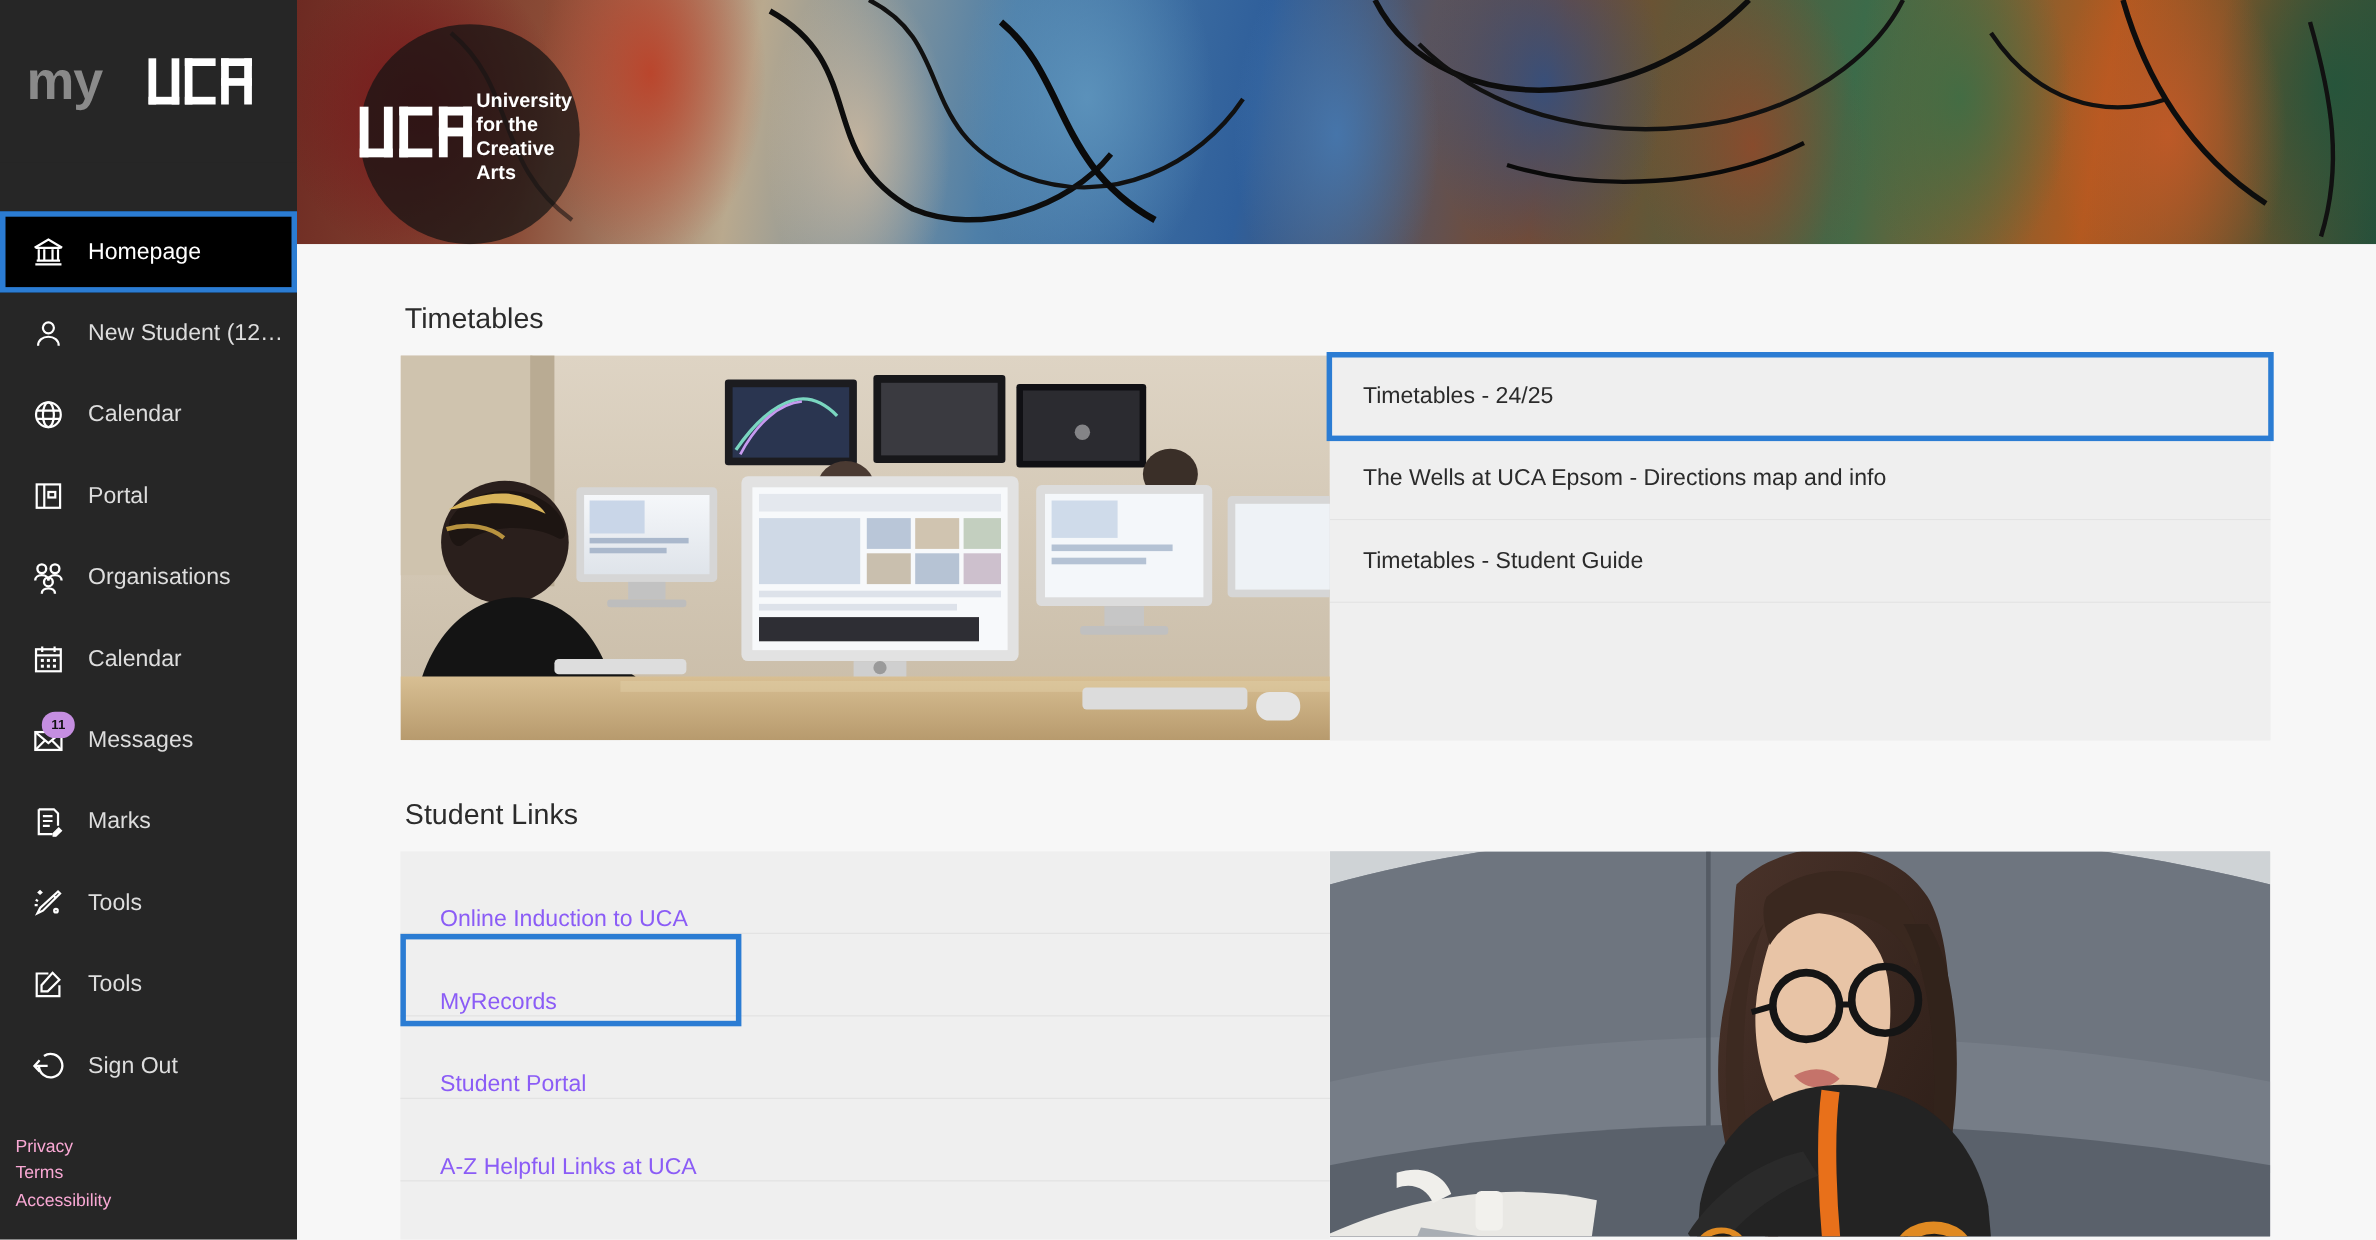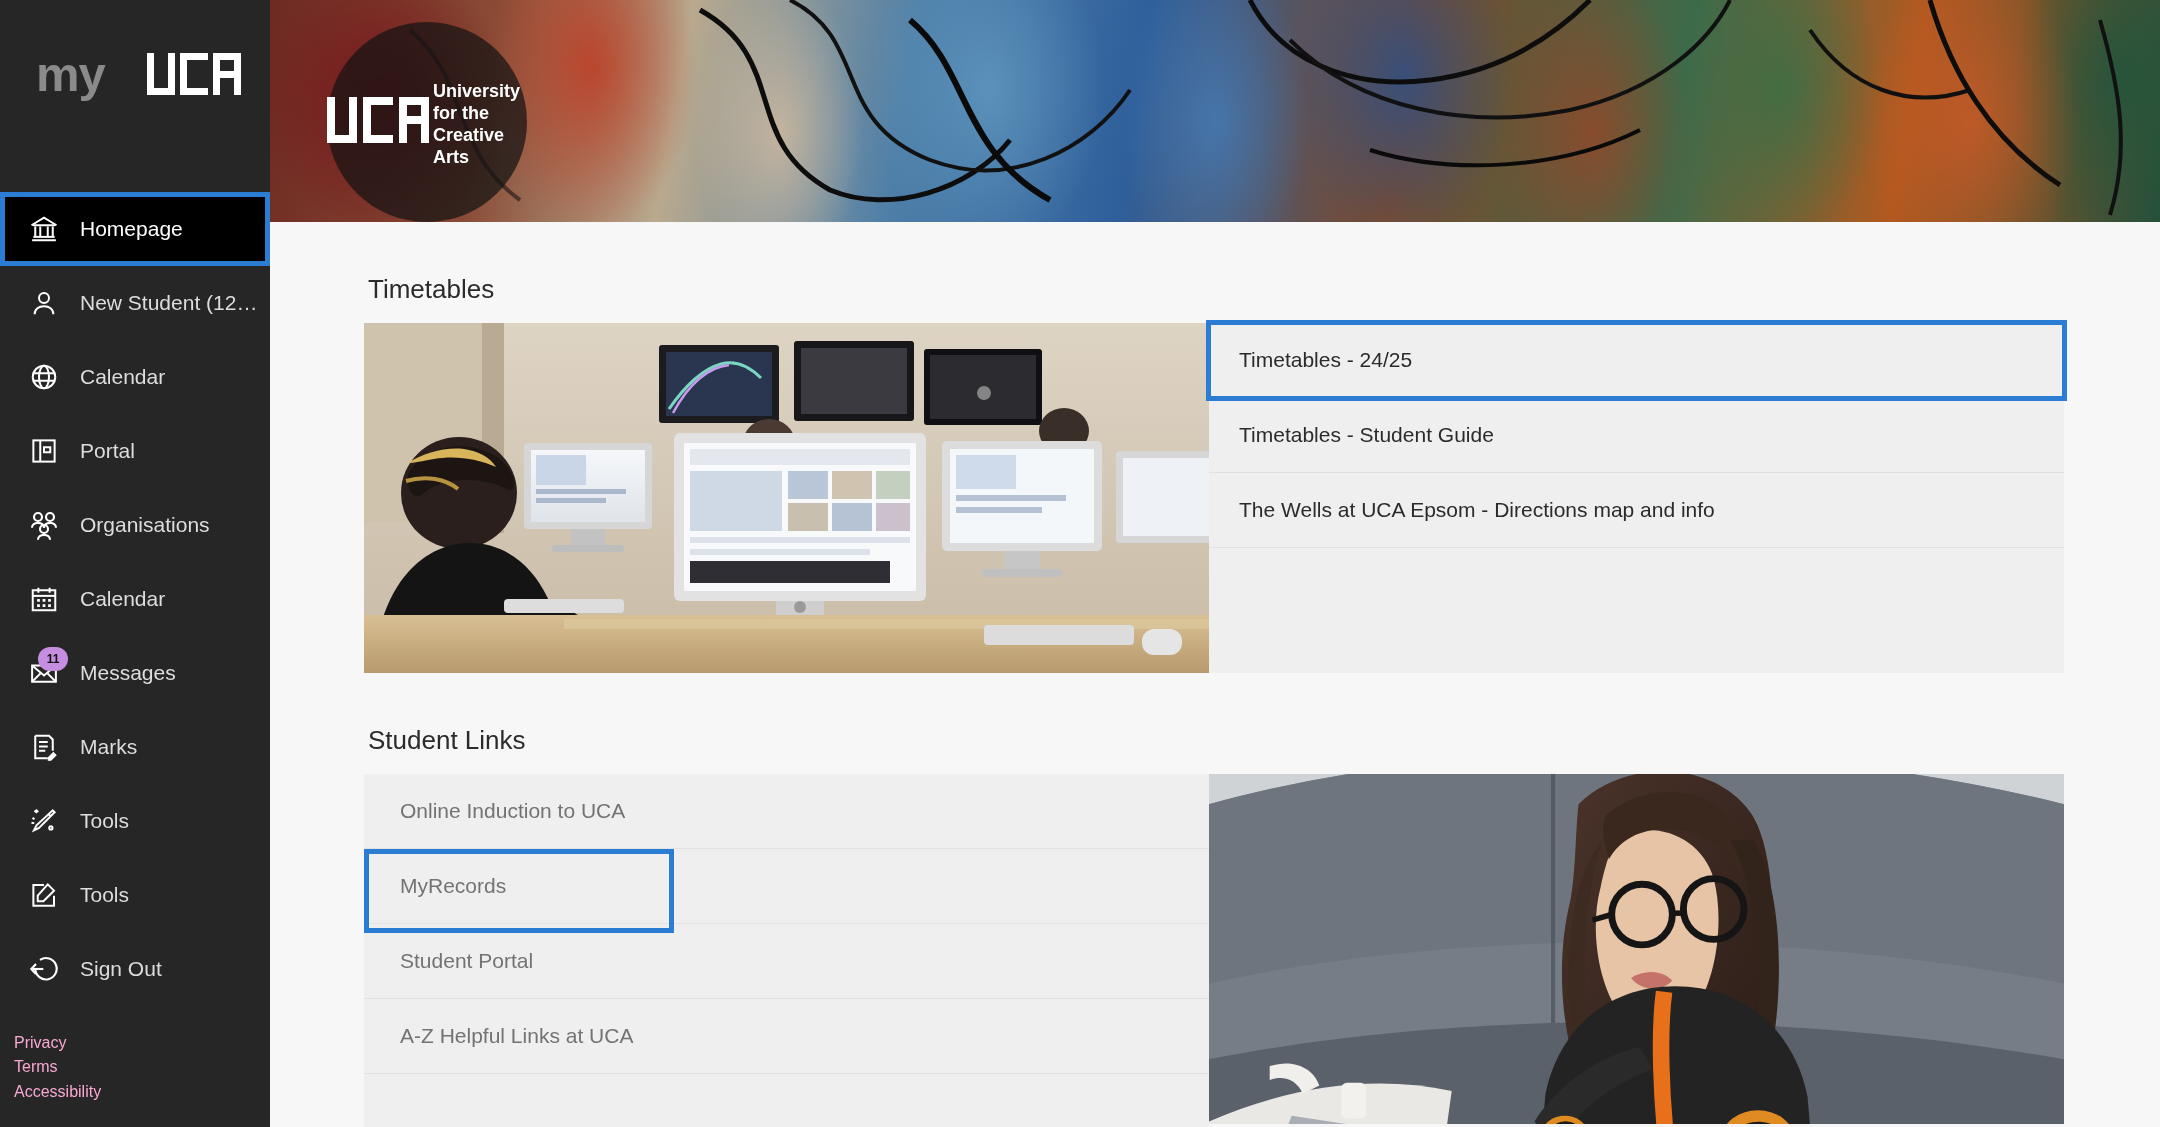--- a/index.html
+++ b/index.html
@@ -15,21 +15,21 @@
   .sidebar {
     width: 270px; min-width: 270px; height: 1127px;
     background: #262626;
     position: relative;
     display: flex; flex-direction: column;
   }
   .brand {
     height: 148px; min-height: 148px;
     background: #262626;
     display: flex; align-items: center;
-    padding-left: 36px;
+    padding-left: 24px;
     gap: 40px;
   }
   .brand-my {
     font-size: 49px; font-weight: bold; color: #8a8a8a;
     letter-spacing: -1px; line-height: 1;
   }
   .brand-uca { display: flex; align-items: flex-end; gap: 5px; margin-left: 2px; }
   .gl { position: relative; width: 28px; height: 42px; }
   
   .gl-u::before, .gl-u::after { content:""; position:absolute; background:#fff; }
@@ -151,23 +151,23 @@
     outline: 5px solid #2b7cd3; outline-offset: -2px; position: relative; z-index: 2;
   }
 
   
   .sl-list {
     width: 845px; min-width: 845px; background: #efefef;
     display: flex; flex-direction: column;
   }
   .sl-row {
     height: 75px; min-height: 75px;
-    display: flex; align-items: center;
+    display: flex; align-items: flex-end;
     padding-left: 36px;
-    font-size: 21px; color: #737373;
+    font-size: 21px; color: #8b5cf6;
     border-bottom: 1px solid #e2e2e2;
     cursor: pointer; position: relative;
   }
   .sl-row.focused::after {
     content: ""; position: absolute; left: 0; top: 0;
     width: 300px; height: 100%;
     border: 5px solid #2b7cd3; pointer-events: none;
   }
   .sl-photo {
     flex: 1; height: 350px; overflow: hidden; position: relative;
@@ -473,24 +473,24 @@
               <rect x="778" y="306" width="40" height="26" rx="12" fill="#e5e5e5"></rect>
               <rect x="140" y="276" width="120" height="14" rx="4" fill="#ddd"></rect>
             </svg>
           </div>
 
           <div class="link-list">
             <div class="link-row focused">
               <span>Timetables - 24/25</span>
             </div>
             <div class="link-row">
+              <span>The Wells at UCA Epsom - Directions map and info</span>
+            </div>
+            <div class="link-row">
               <span>Timetables - Student Guide</span>
-            </div>
-            <div class="link-row">
-              <span>The Wells at UCA Epsom - Directions map and info</span>
             </div>
             <div class="link-row filler"></div>
           </div>
 
         </div>
       </section>
 
       <section class="module">
         <h2 class="module-title">Student Links</h2>
         <div class="module-body">

